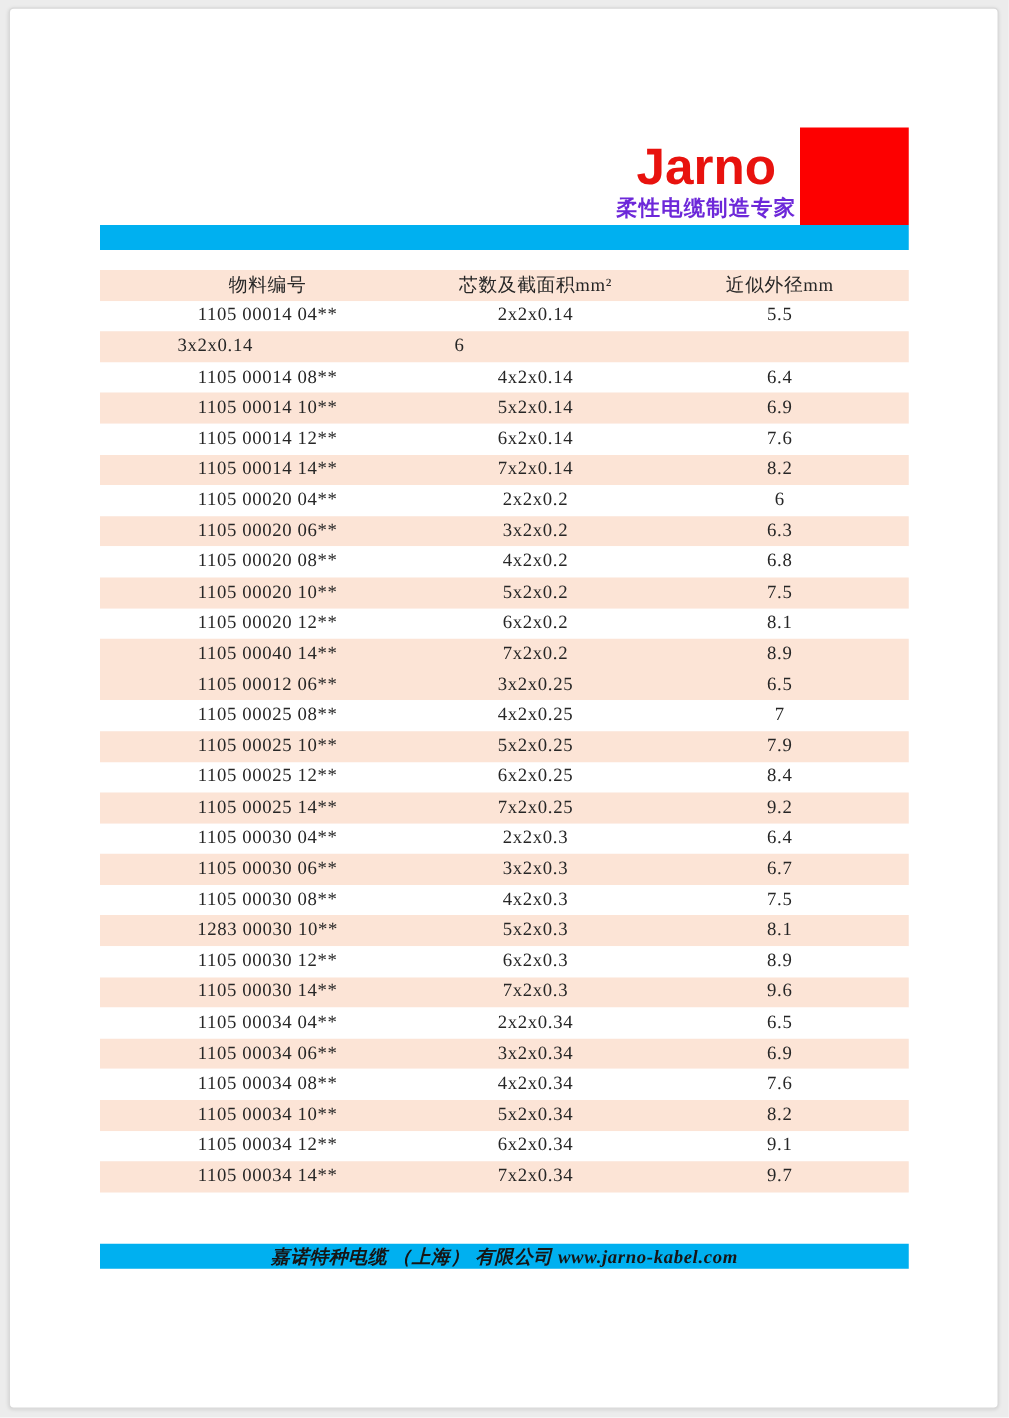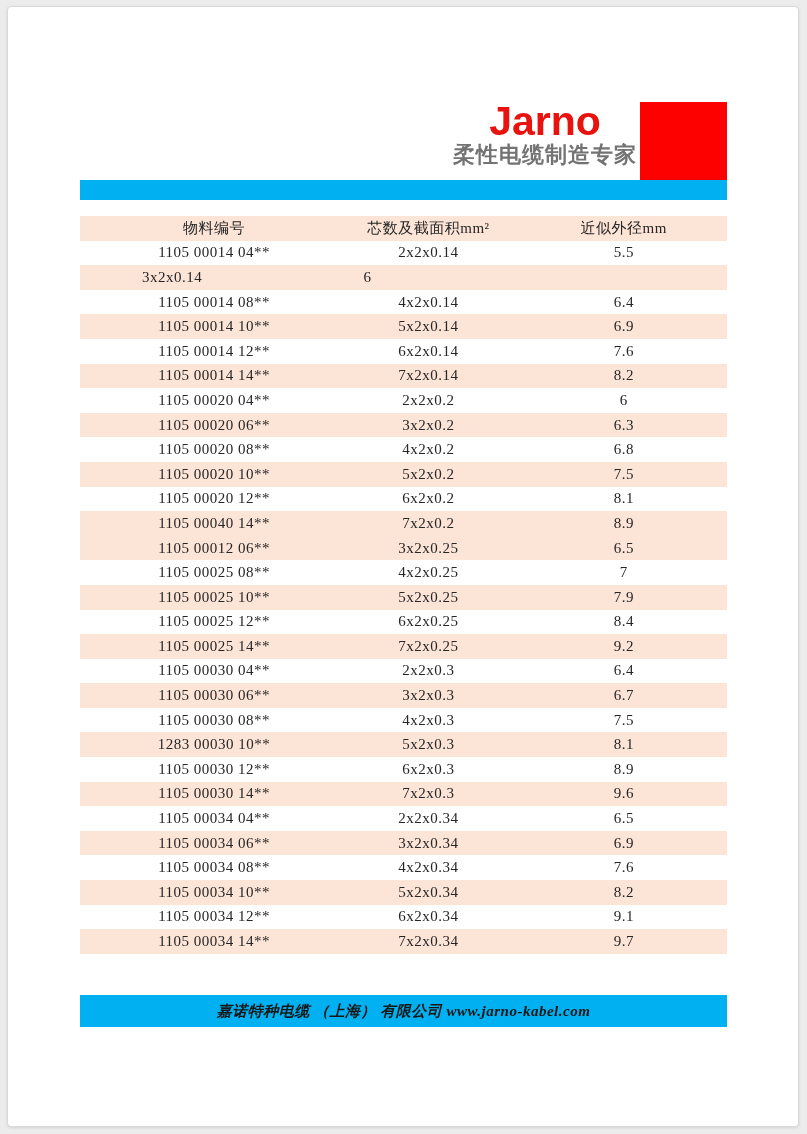--- a/index.html
+++ b/index.html
@@ -27,37 +27,37 @@
     display: flex;
     justify-content: flex-end;
     align-items: stretch;
   }
   .logo-text-group {
     display: flex;
     flex-direction: column;
     align-items: center;
     justify-content: flex-end;
     margin-right: 3px;
-    padding-bottom: 16px;
+    padding-bottom: 4px;
   }
   .brand {
     font-family: "Liberation Sans", "DejaVu Sans", sans-serif;
     font-weight: bold;
     font-size: 41px;
     line-height: 31px;
     color: #e8120e;
     letter-spacing: 0px;
   }
   .tagline {
     font-family: "Liberation Sans", "DejaVu Sans", sans-serif;
     font-weight: bold;
-    font-size: 22px;
+    font-size: 17px;
     line-height: 18px;
     margin-top: 9px;
-    color: #737373;
+    color: #6d28d9;
     letter-spacing: 1px;
     white-space: nowrap;
   }
   .red-square {
     width: 87px;
     height: 78px;
     background: #fd0000;
   }
   .blue-bar {
     position: absolute;
@@ -81,21 +81,21 @@
   }
   .trow.alt, .trow.thead { background: #fce4d6; }
   .tcell { text-align: center; letter-spacing: 0.5px; }
   .c0 { width: 39.6%; padding-left: 12px; }
   .c1 { width: 28.5%; }
   .c2 { width: 31.9%; }
   
   .footer-bar {
     position: absolute;
     left: 72px; right: 71px;
-    top: 988px; height: 32px;
+    top: 988px; height: 20px;
     background: #00b0f0;
     display: flex;
     align-items: center;
     justify-content: center;
   }
   .footer-text {
     font-style: italic;
     font-weight: bold;
     font-size: 15px;
     color: #161616;

